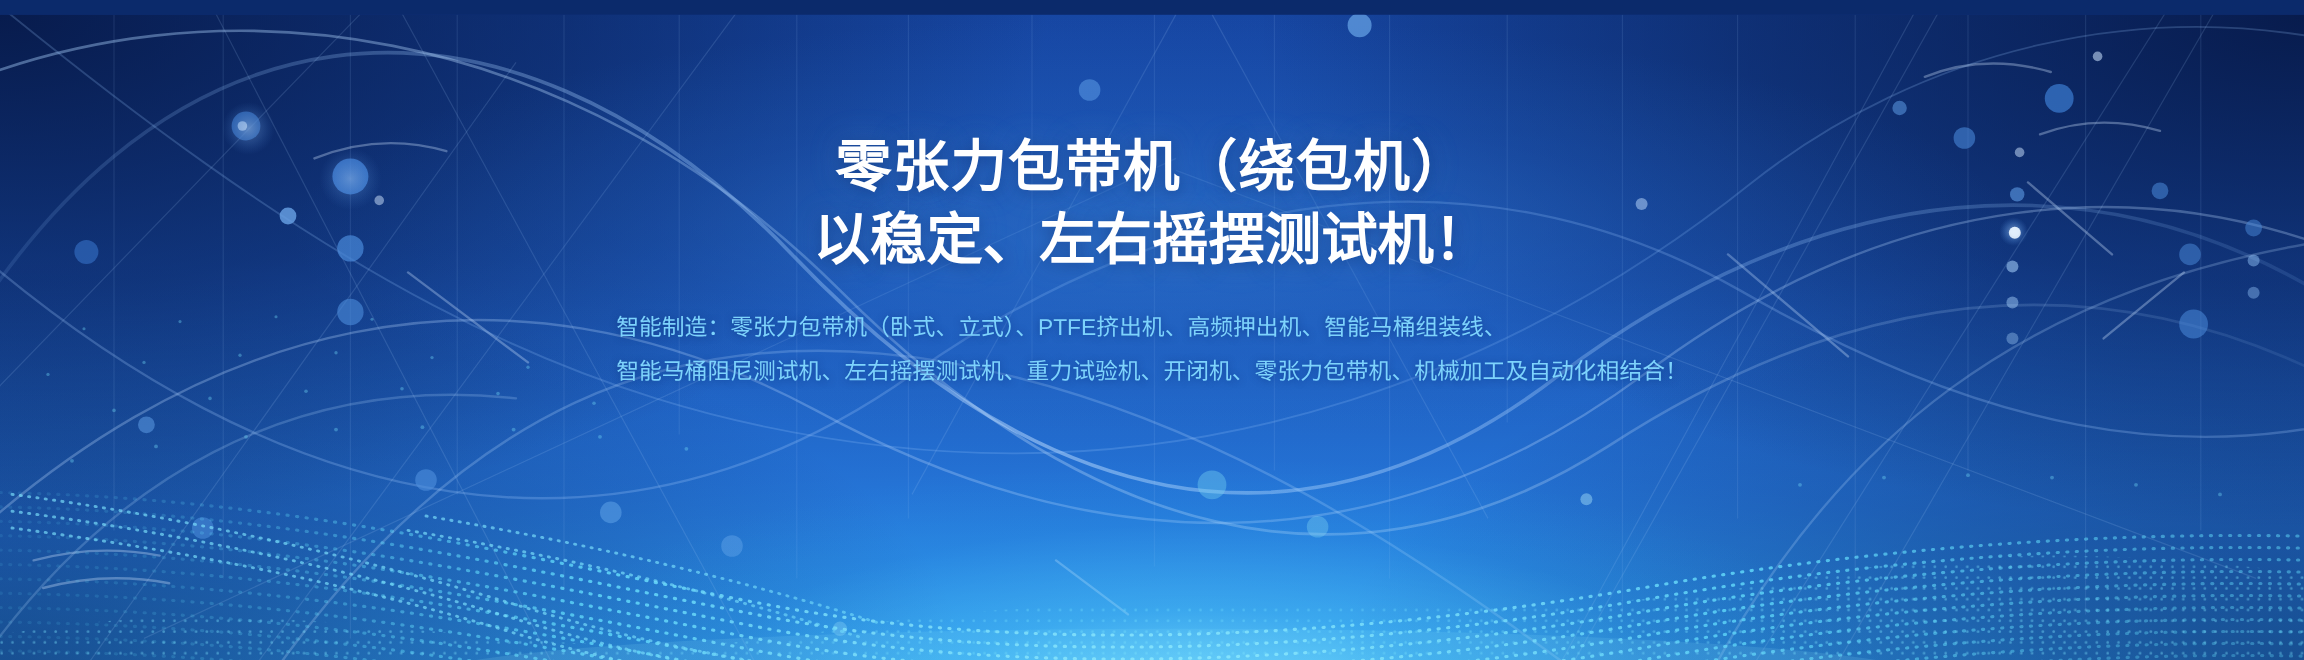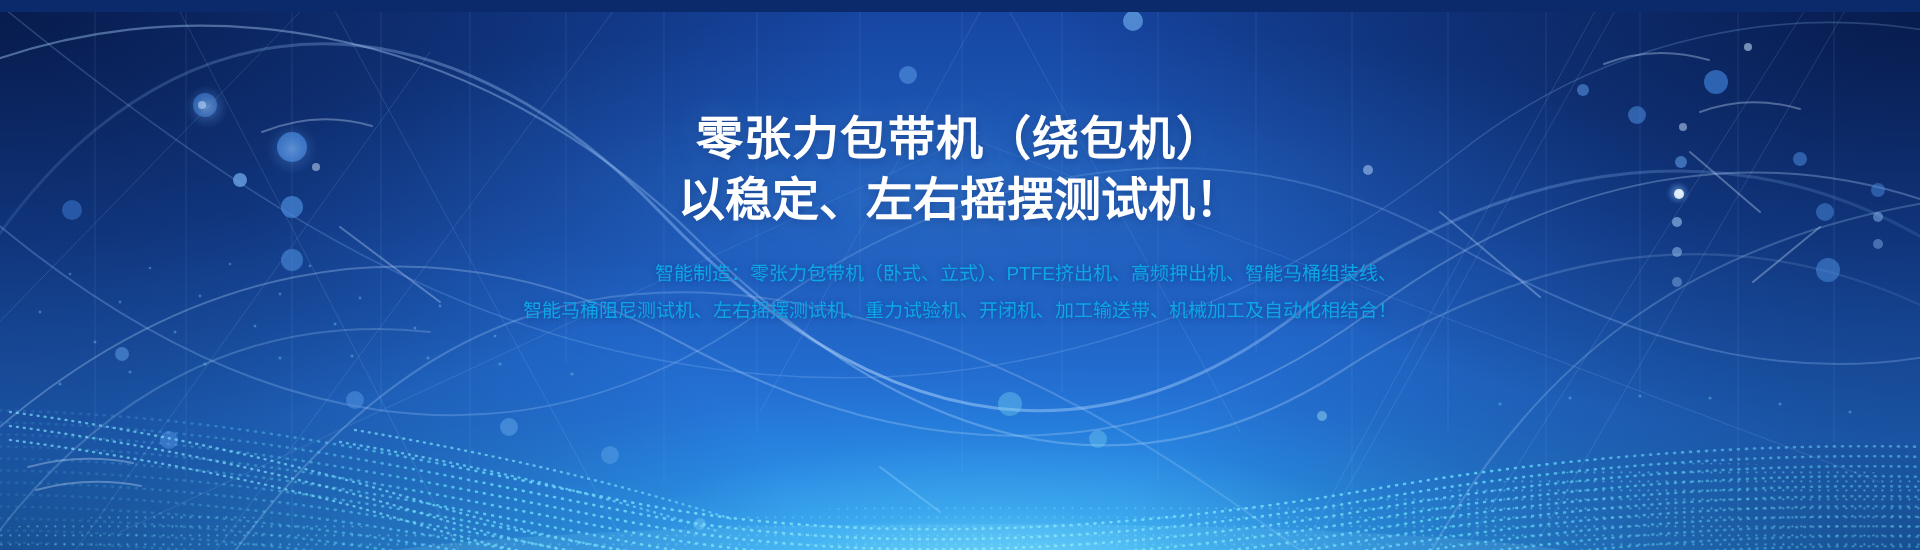--- a/index.html
+++ b/index.html
@@ -66,25 +66,25 @@
     font-weight: 700;
     letter-spacing: 1px;
     line-height: 1.30;
     text-align: center;
     text-shadow: 0 2px 12px rgba(8,40,110,0.55), 0 0 26px rgba(120,190,255,0.28);
     white-space: nowrap;
   }
   .headline .line2 { letter-spacing: 0px; }
   .subtitle {
     margin-top: 26px;
-    color: #0ea5e9;
+    color: #7dd3fc;
     font-size: 19px;
     font-weight: 400;
     line-height: 1.92;
-    text-align: right;
+    text-align: left;
     text-shadow: 0 1px 6px rgba(8,40,110,0.50);
     white-space: nowrap;
   }
 </style>
 </head>
 <body>
 
 <div id="banner">
 
   <div class="bg-layer bg-base"></div>
@@ -297,17 +297,17 @@
   <div class="bg-layer bg-headglow"></div>
   <div class="bg-layer bg-bloom"></div>
 
   <div class="content">
     <div class="headline">
       <div class="line1">零张力包带机（绕包机）</div>
       <div class="line2">以稳定、左右摇摆测试机！</div>
     </div>
     <div class="subtitle">
       <div>智能制造：零张力包带机（卧式、立式）、PTFE挤出机、高频押出机、智能马桶组装线、</div>
-      <div>智能马桶阻尼测试机、左右摇摆测试机、重力试验机、开闭机、加工输送带、机械加工及自动化相结合！</div>
+      <div>智能马桶阻尼测试机、左右摇摆测试机、重力试验机、开闭机、零张力包带机、机械加工及自动化相结合！</div>
     </div>
   </div>
 
 </div>
 
 </body></html>

